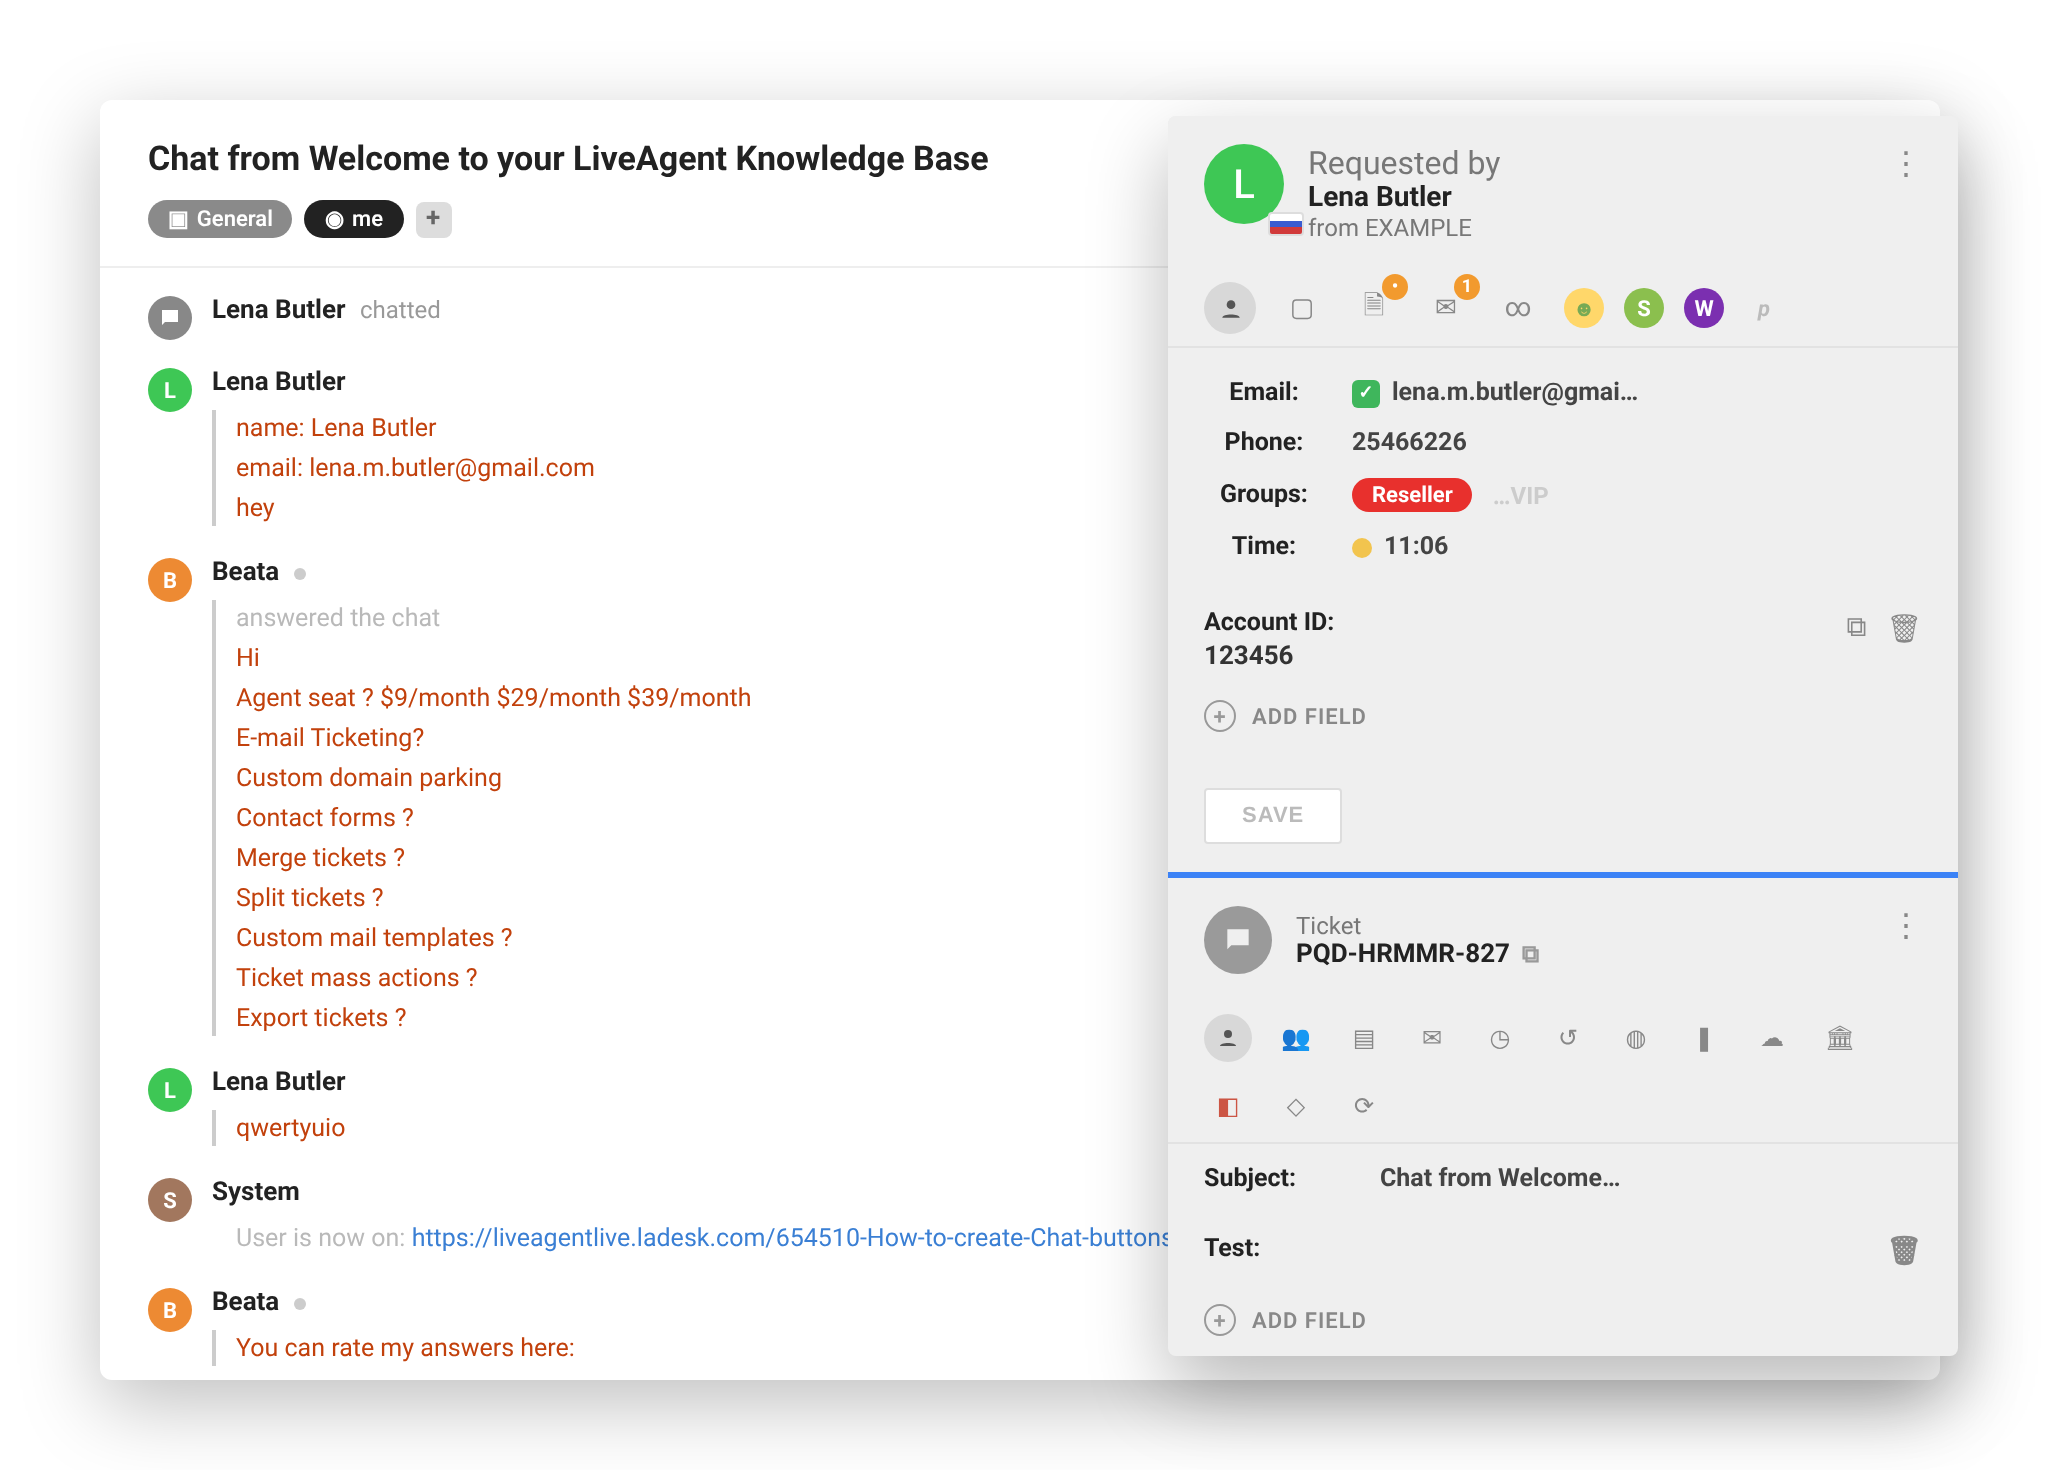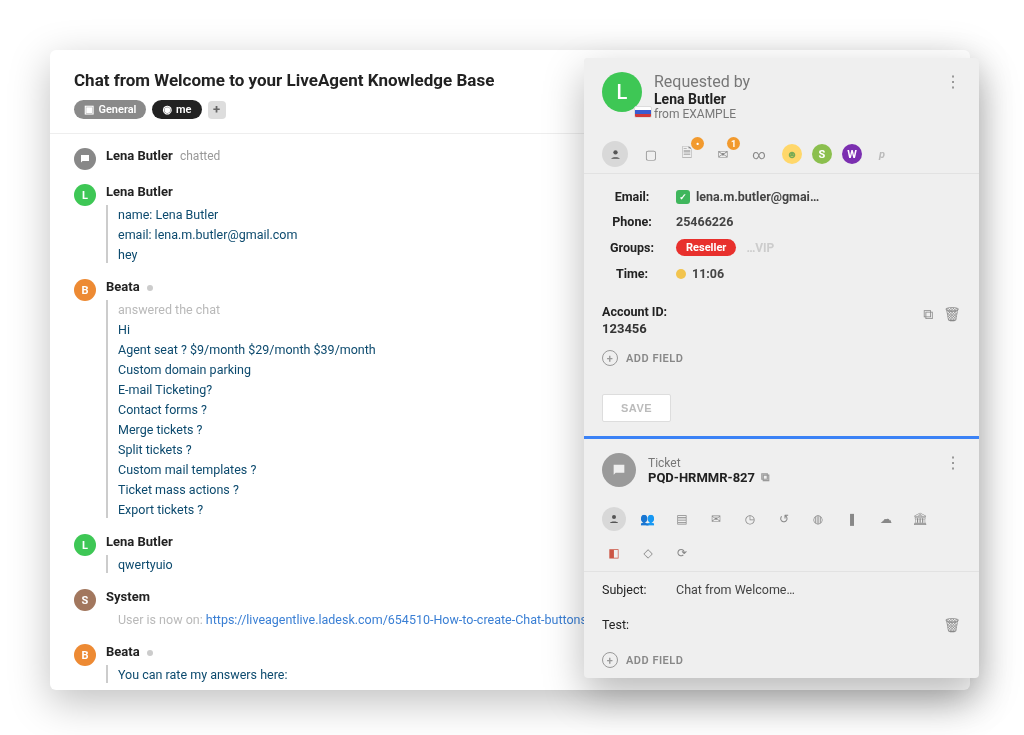--- a/index.html
+++ b/index.html
@@ -63,21 +63,21 @@
   .av-brown { background: #a2775e; }
 
   .msg-body { flex: 1; }
   .msg-name { font-weight: 700; color: #222; font-size: 13px; }
   .msg-meta { color: #999; font-size: 12px; margin-left: 4px; font-weight: 400; }
   .msg-lines { margin-top: 6px; position: relative; padding-left: 12px; }
   .msg-lines.bar::before {
     content: ""; position: absolute; left: 0; top: 0; bottom: 2px;
     width: 2px; background: #ccc;
   }
-  .line { color: #0c4a6e; font-size: 12.5px; line-height: 1.6; }
+  .line { color: #c2410c; font-size: 12.5px; line-height: 1.6; }
   .line.muted { color: #b9b9b9; }
   .line a, .link { color: #3a7fd4; text-decoration: none; }
   .dot { width: 6px; height: 6px; border-radius: 50%; background: #ccc; display:inline-block; margin-left:4px; vertical-align: middle; }
 
   
   .side-panel {
     position: absolute;
     top: 58px; right: 45px;
     width: 395px; height: 620px;
     background: #efefef;
@@ -191,22 +191,22 @@
   .copy-ic { color: #999; font-size: 12px; cursor: pointer; }
 
   .tabs-row2 {
     display: flex; align-items: center; gap: 10px; flex-wrap: wrap;
     padding: 10px 18px 6px; border-bottom: 1px solid #e2e2e2;
     color: #9a9a9a; font-size: 13px;
   }
   .tabs-row2 .tab-ic { width: 24px; height: 24px; font-size: 12px; }
 
   .kv-row2 {
-    display: flex; align-items: flex-start; gap: 14px;
-    padding: 10px 18px; font-size: 12.5px; font-weight: 400;
+    display: flex; align-items: flex-start; gap: 28px;
+    padding: 10px 18px; font-size: 12.5px; font-weight: 700;
   }
   .kv-row2 .k { width: 60px; color: #222; }
   .kv-row2 .v { color: #444; }
   .bottom-actions { position: relative; }
   .trash-abs { position: absolute; right: 18px; top: 10px; color: #888; cursor: pointer; font-size: 14px; }
 
   svg { display: inline-block; vertical-align: middle; }
 </style>
 </head>
 <body>
@@ -254,22 +254,22 @@
 
     <div class="msg">
       <span class="avatar av-orange">B</span>
       <div class="msg-body">
         <span class="msg-name">Beata</span>
         <span class="dot"></span>
         <div class="msg-lines bar">
           <div class="line muted">answered the chat</div>
           <div class="line">Hi</div>
           <div class="line">Agent seat ?   $9/month   $29/month   $39/month</div>
+          <div class="line">E-mail Ticketing?</div>
           <div class="line">Custom domain parking</div>
-          <div class="line">E-mail Ticketing?</div>
           <div class="line">Contact forms ?</div>
           <div class="line">Merge tickets ?</div>
           <div class="line">Split tickets ?</div>
           <div class="line">Custom mail templates ?</div>
           <div class="line">Ticket mass actions ?</div>
           <div class="line">Export tickets ?</div>
         </div>
       </div>
     </div>
 

